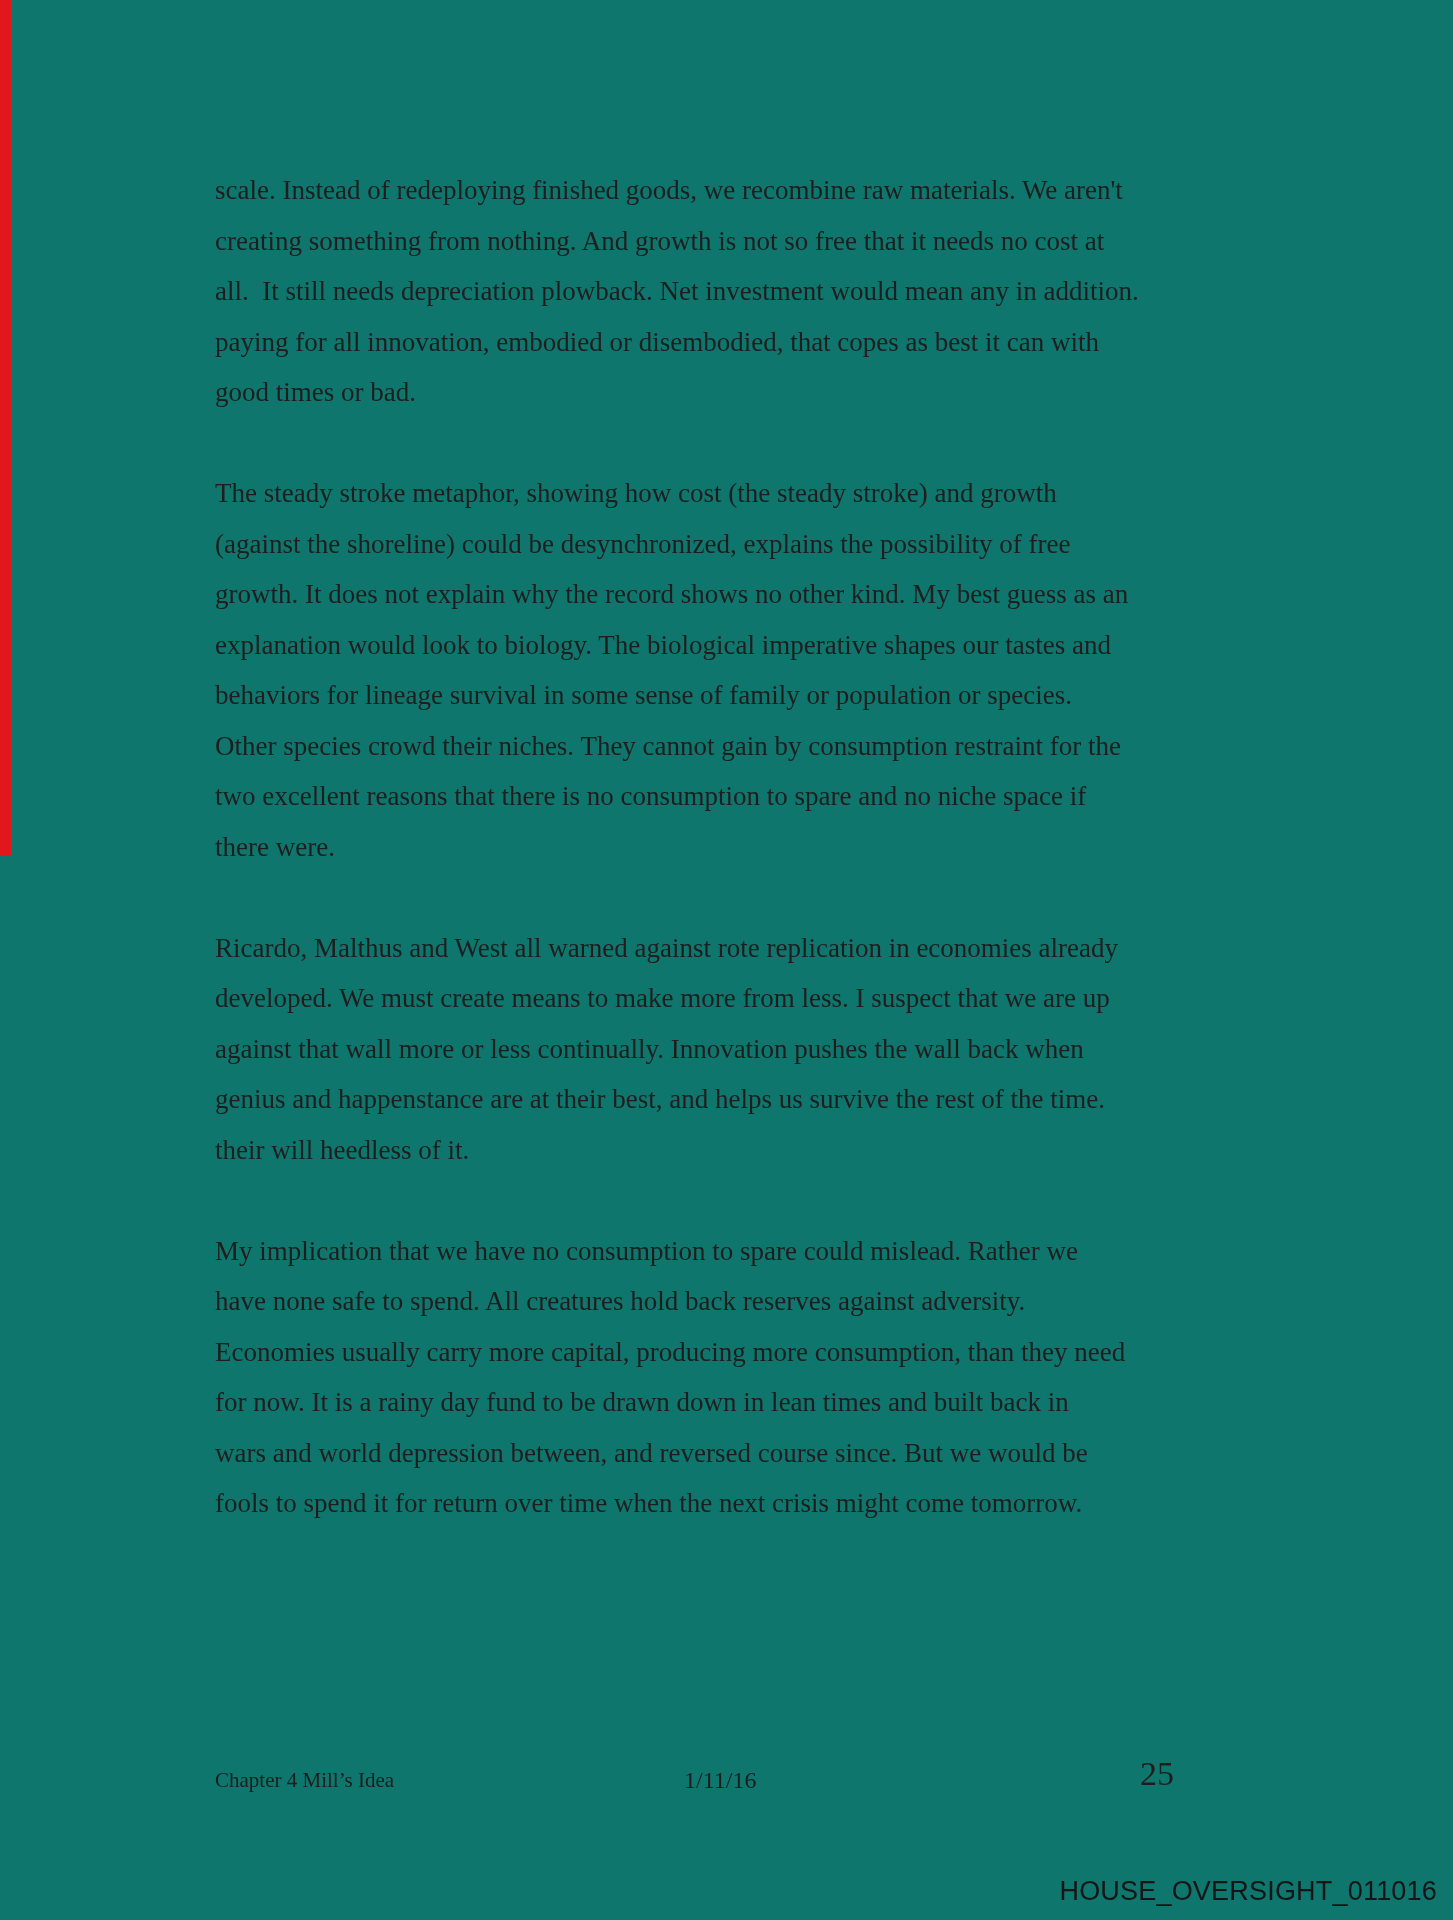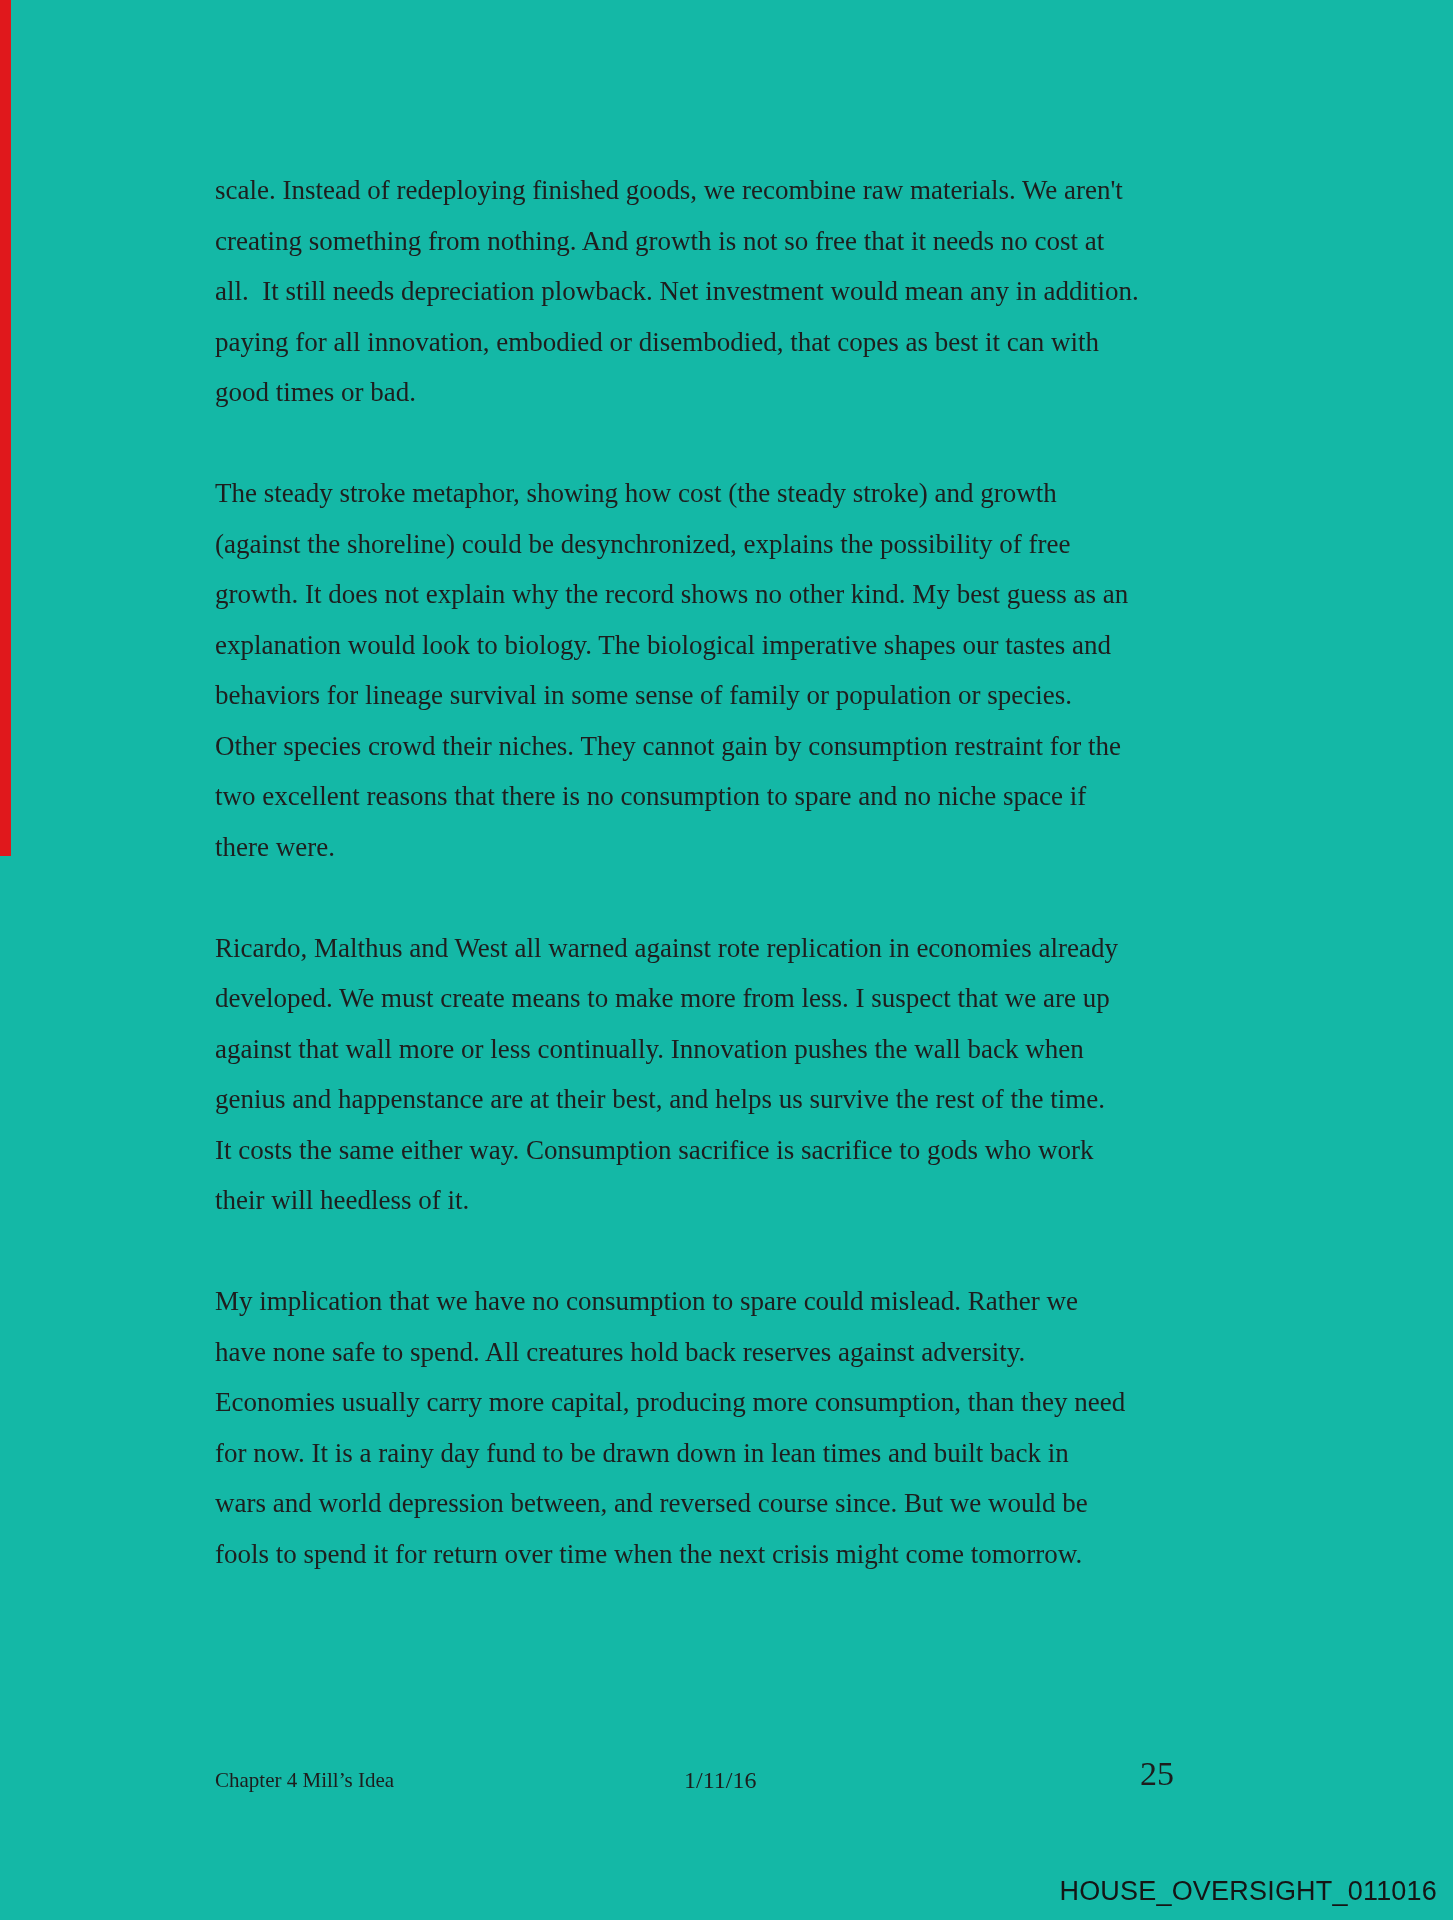--- a/index.html
+++ b/index.html
@@ -4,21 +4,21 @@
 <style>
   html, body {
     margin: 0;
     padding: 0;
     background: #ffffff;
   }
   .page {
     position: relative;
     width: 1453px;
     height: 1920px;
-    background: #14b8a6;
+    background: #0f766e;
     overflow: hidden;
     font-family: "Liberation Serif", serif;
     color: #1d1d1d;
   }
   .red-bar {
     position: absolute;
     left: 0;
     top: 0;
     width: 11px;
     height: 856px;
@@ -102,21 +102,20 @@
         <div class="line">behaviors for lineage survival in some sense of family or population or species.</div>
         <div class="line">Other species crowd their niches. They cannot gain by consumption restraint for the</div>
         <div class="line">two excellent reasons that there is no consumption to spare and no niche space if</div>
         <div class="line">there were.</div>
       </div>
     <div class="para">
         <div class="line">Ricardo, Malthus and West all warned against rote replication in economies already</div>
         <div class="line">developed. We must create means to make more from less. I suspect that we are up</div>
         <div class="line">against that wall more or less continually. Innovation pushes the wall back when</div>
         <div class="line">genius and happenstance are at their best, and helps us survive the rest of the time.</div>
-        <div class="line">It costs the same either way. Consumption sacrifice is sacrifice to gods who work</div>
         <div class="line">their will heedless of it.</div>
       </div>
     <div class="para">
         <div class="line">My implication that we have no consumption to spare could mislead. Rather we</div>
         <div class="line">have none safe to spend. All creatures hold back reserves against adversity.</div>
         <div class="line">Economies usually carry more capital, producing more consumption, than they need</div>
         <div class="line">for now. It is a rainy day fund to be drawn down in lean times and built back in</div>
         <div class="line">wars and world depression between, and reversed course since. But we would be</div>
         <div class="line">fools to spend it for return over time when the next crisis might come tomorrow.</div>
       </div>

